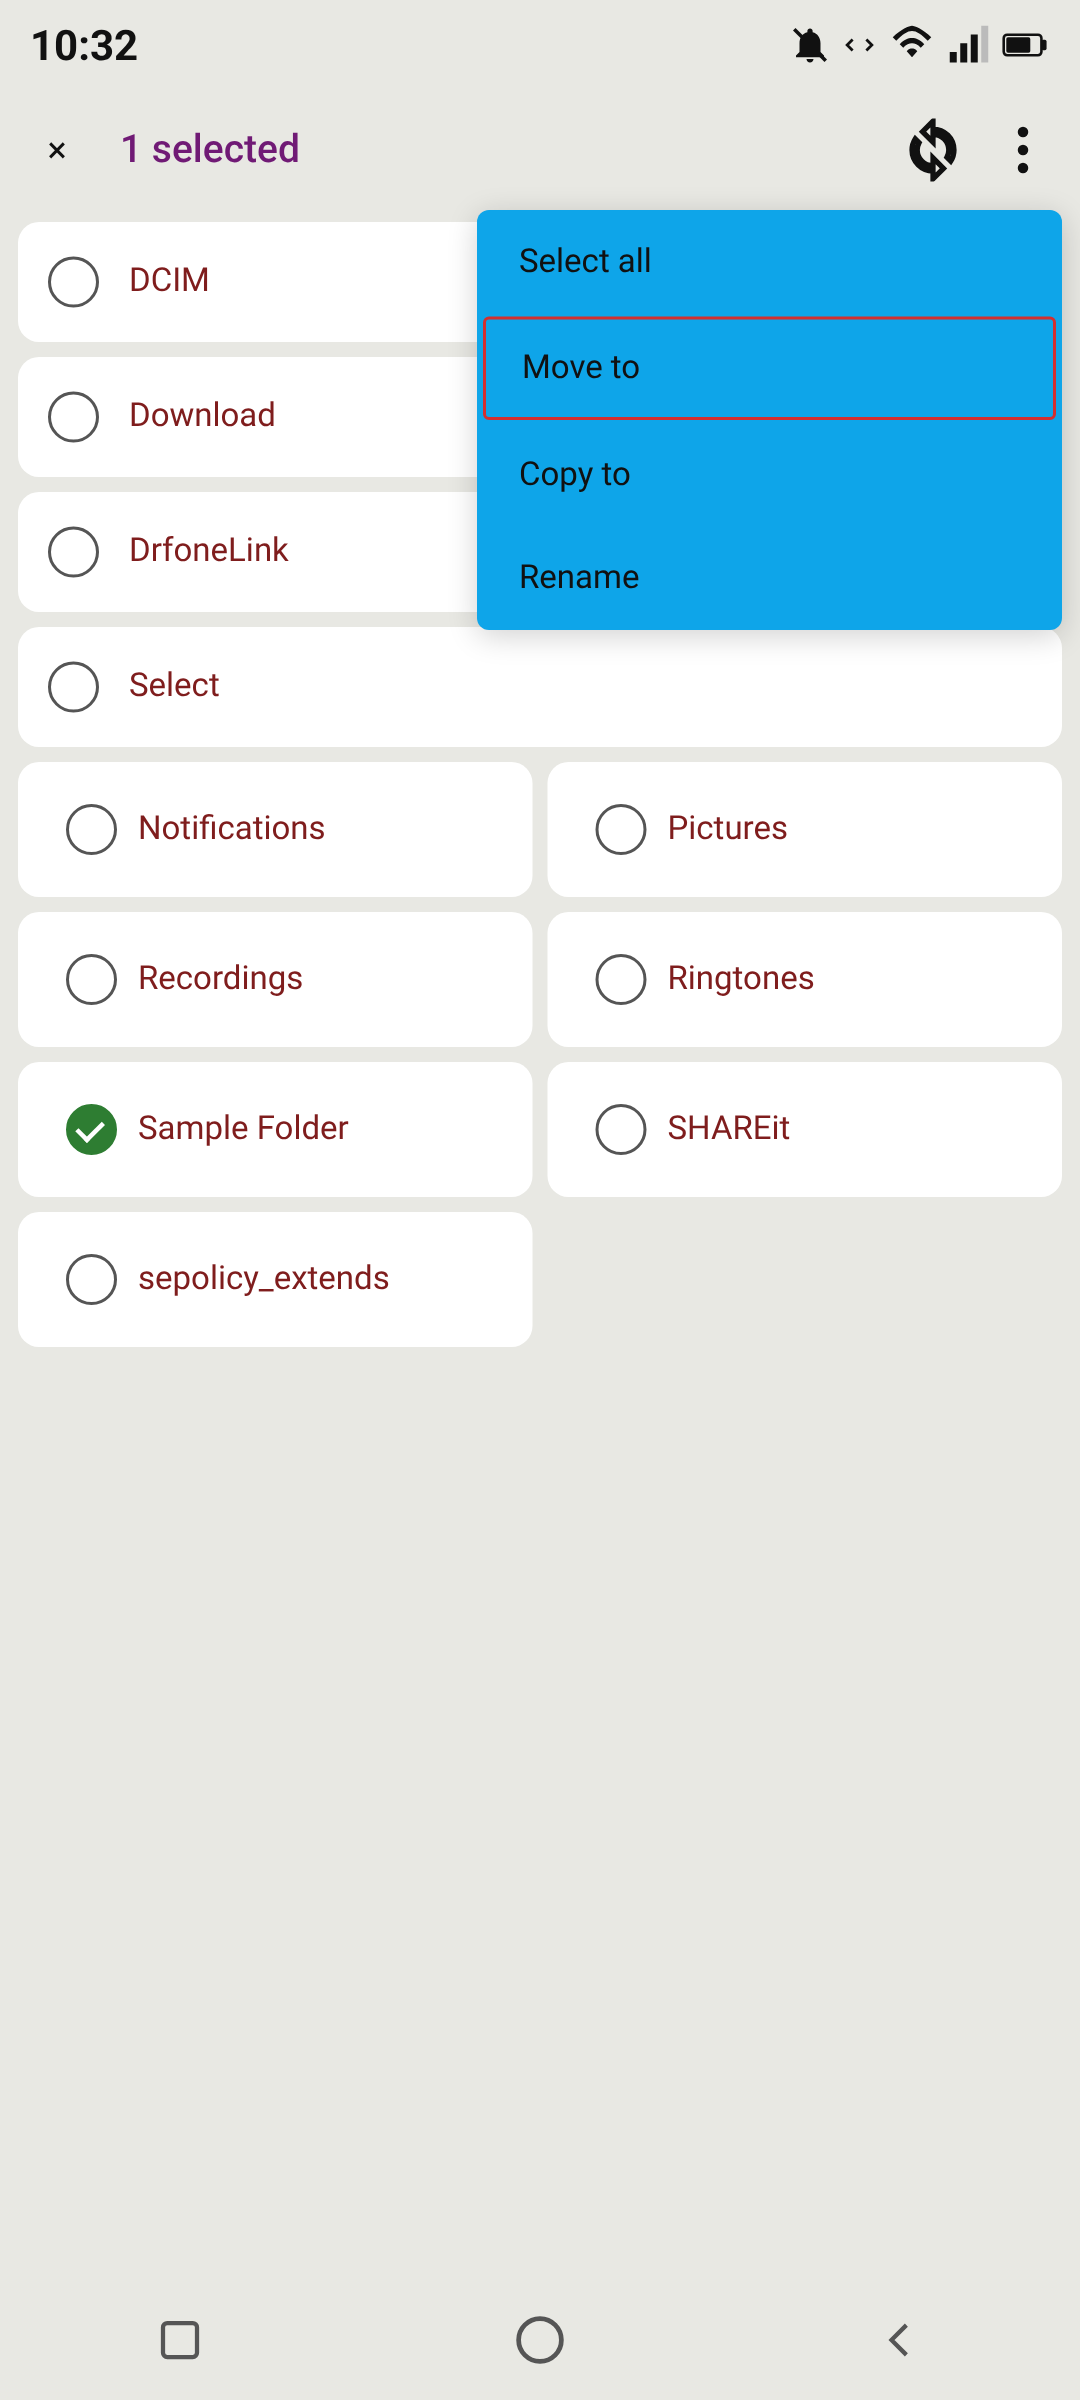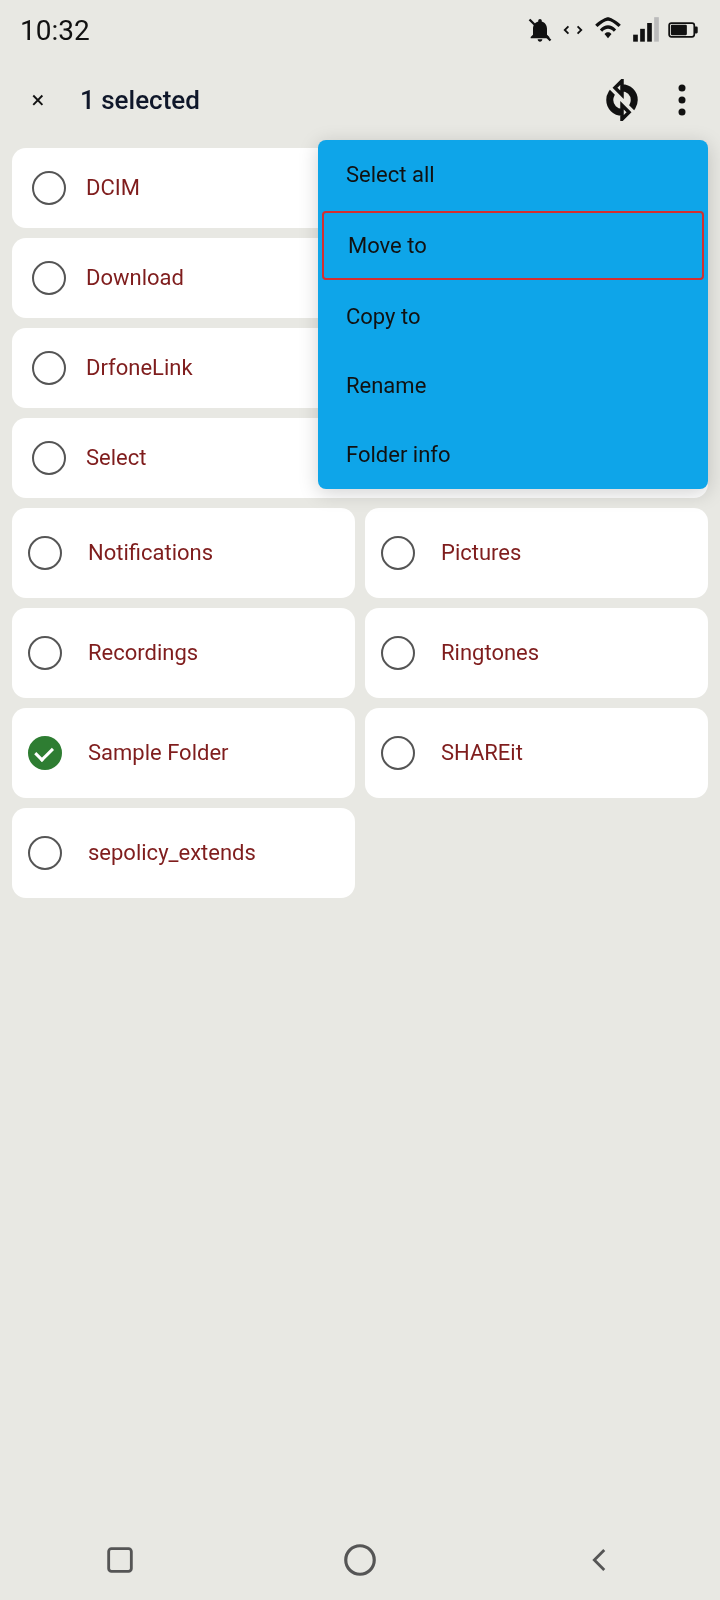--- a/index.html
+++ b/index.html
@@ -16,21 +16,21 @@
     .status-bar {
       height: 60px;
       background: #e8e8e3;
       display: flex;
       align-items: center;
       justify-content: space-between;
       padding: 0 20px;
     }
     .status-time {
       font-size: 28px;
-      font-weight: 400;
+      font-weight: 700;
       color: #111;
     }
     .status-icons {
       display: flex;
       align-items: center;
       gap: 8px;
     }
     .status-icons svg {
       fill: #111;
     }
@@ -48,21 +48,21 @@
       font-size: 30px;
       cursor: pointer;
       color: #111;
       width: 40px;
       text-align: center;
     }
     .app-bar-title {
       flex: 1;
       font-size: 26px;
       font-weight: 500;
-      color: #0f172a;
+      color: #701a75;
     }
     .app-bar-actions {
       display: flex;
       align-items: center;
       gap: 16px;
     }
     .icon-btn {
       width: 44px;
       height: 44px;
       display: flex;
@@ -93,22 +93,22 @@
       padding: 18px 20px;
       gap: 20px;
       min-height: 80px;
     }
 
     .file-item {
       background: #fff;
       border-radius: 14px;
       display: flex;
       align-items: center;
-      padding: 18px 16px;
-      gap: 26px;
+      padding: 18px 32px;
+      gap: 14px;
       min-height: 90px;
     }
 
     .radio-circle {
       width: 34px;
       height: 34px;
       border-radius: 50%;
       border: 2.5px solid #555;
       background: transparent;
       flex-shrink: 0;
@@ -305,21 +305,20 @@
       <span class="file-label">sepolicy_extends</span>
     </div>
 
   </div>
 
   <div class="context-menu">
     <div class="menu-item">Select all</div>
     <div class="menu-item highlighted">Move to</div>
     <div class="menu-item">Copy to</div>
     <div class="menu-item">Rename</div>
-    <div class="menu-item">Folder info</div>
   </div>
 </div>
 
 <div class="nav-bar">
   <div class="nav-btn">
     <svg width="34" height="34" viewBox="0 0 24 24" fill="none" stroke="#555" stroke-width="2" stroke-linejoin="round">
       <rect x="4" y="4" width="16" height="16" rx="2"></rect>
     </svg>
   </div>
   <div class="nav-btn">

